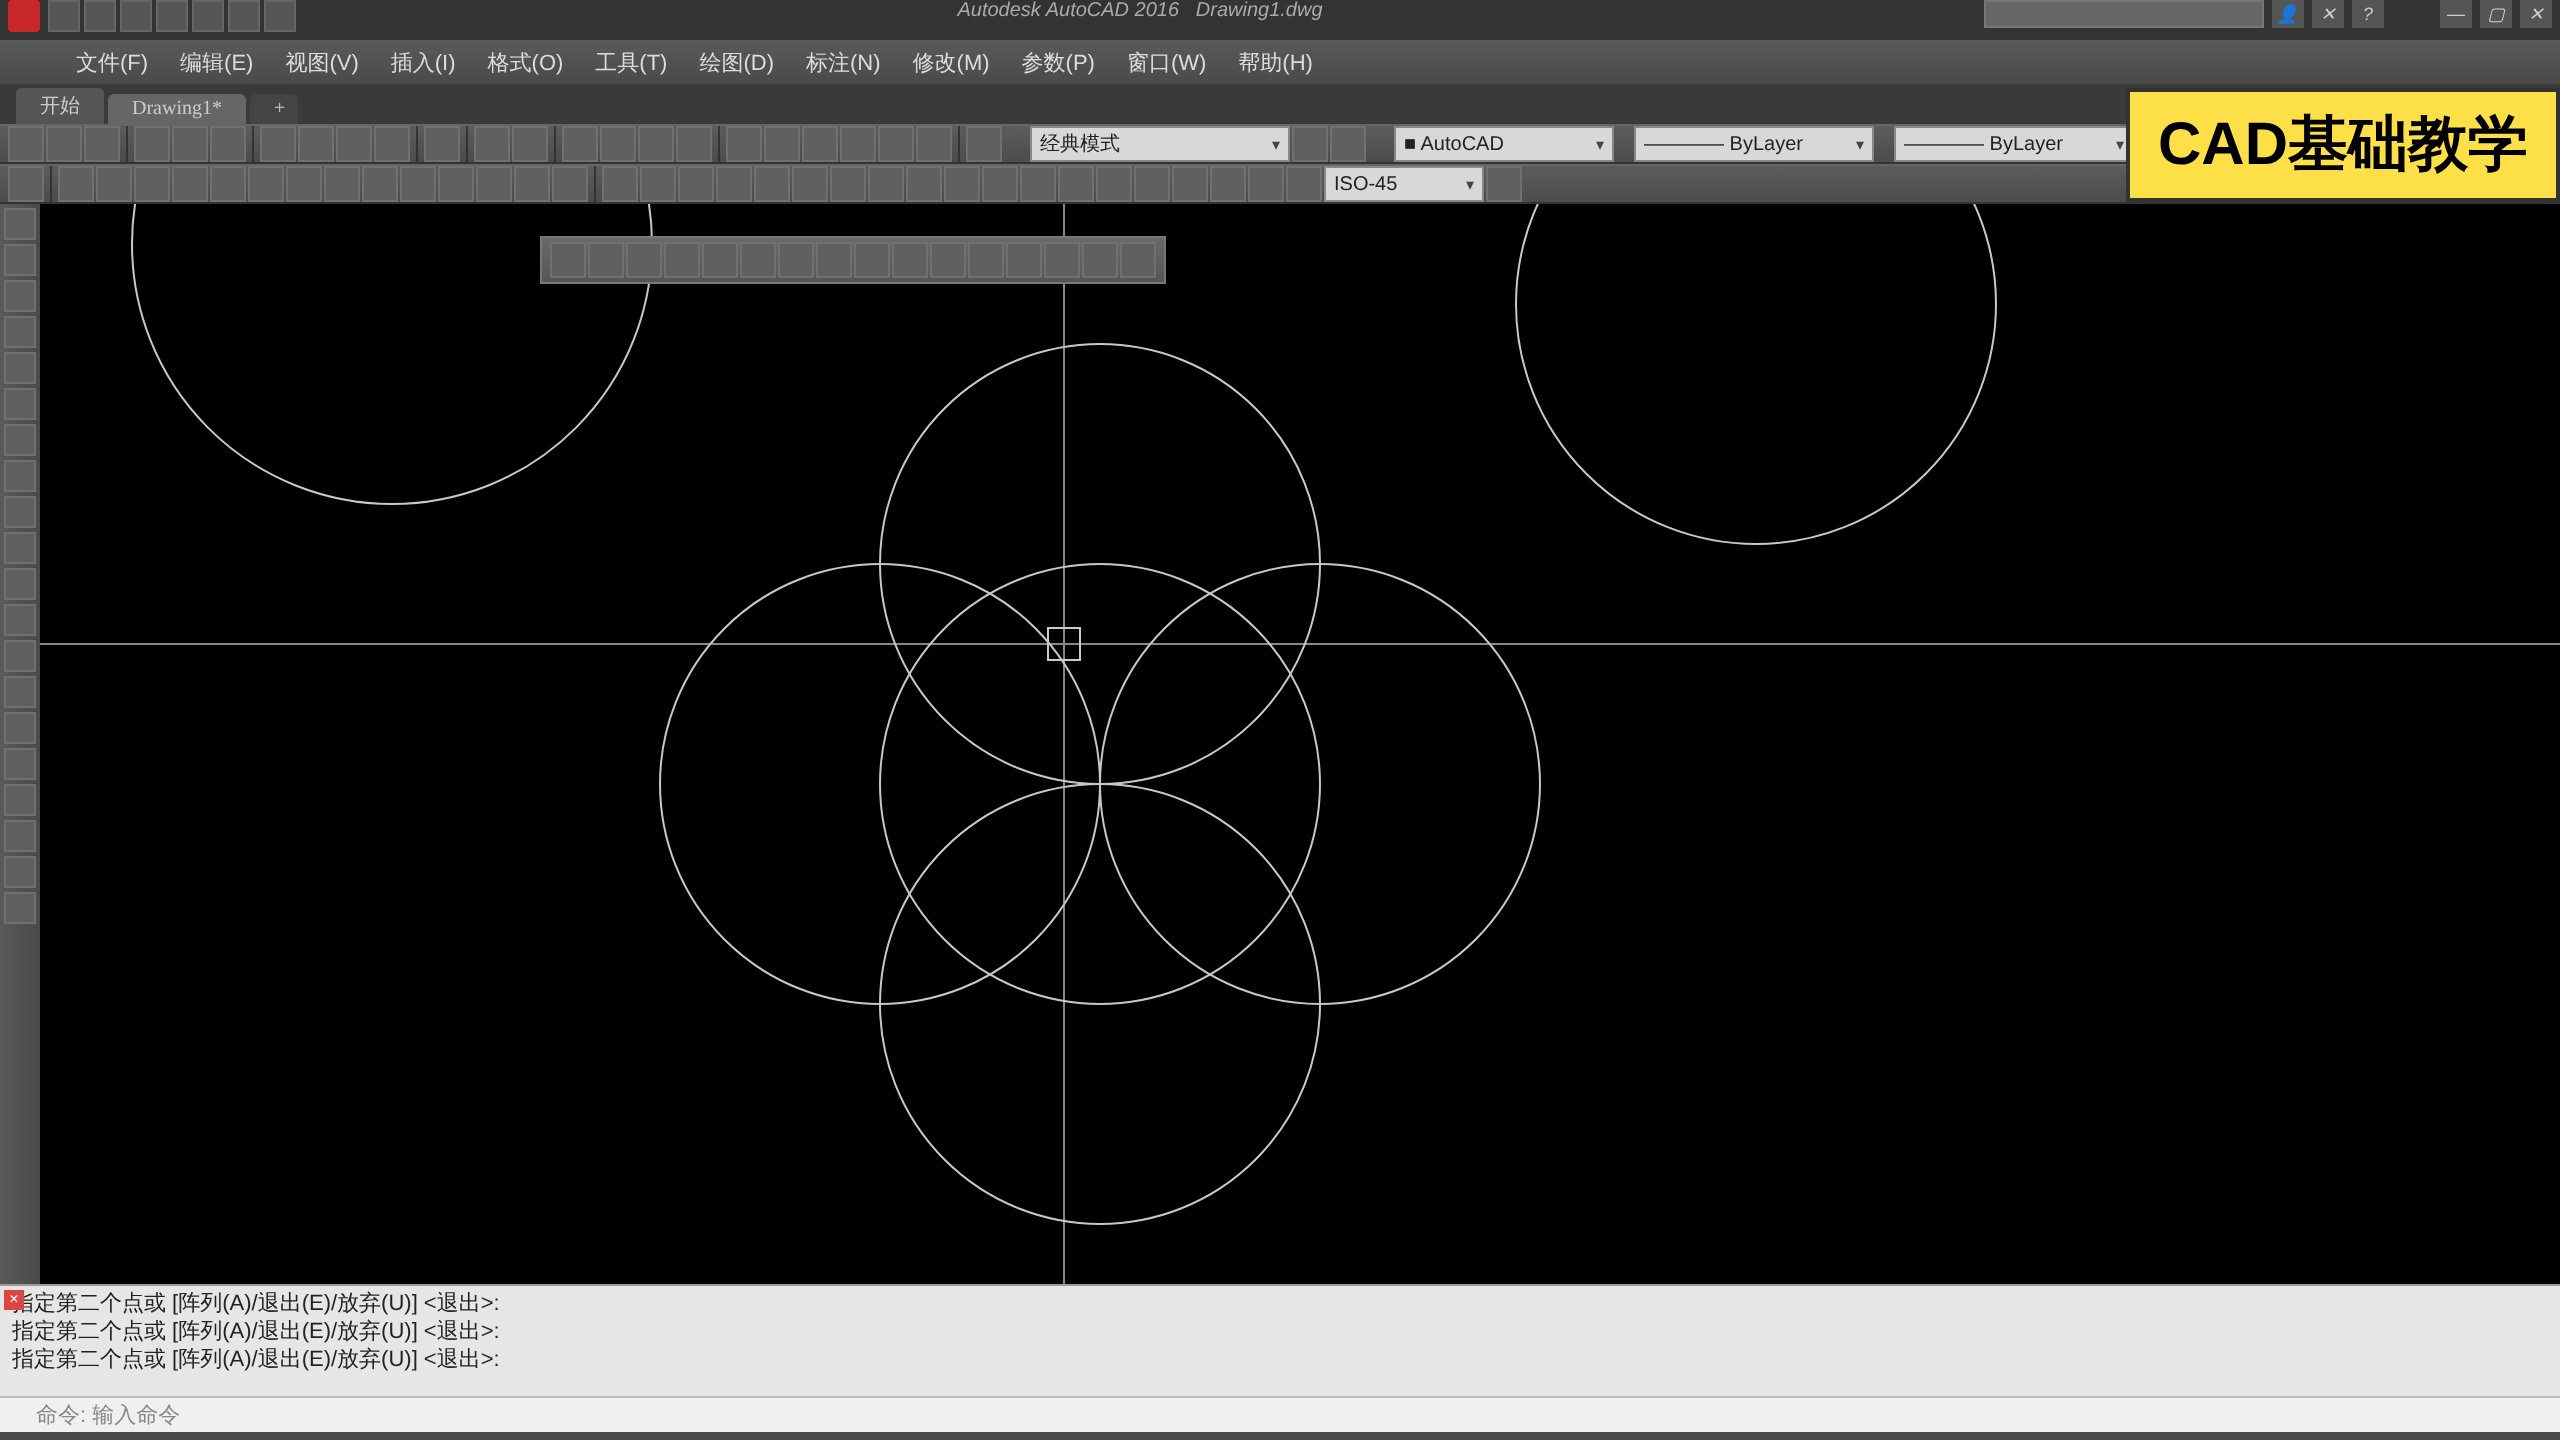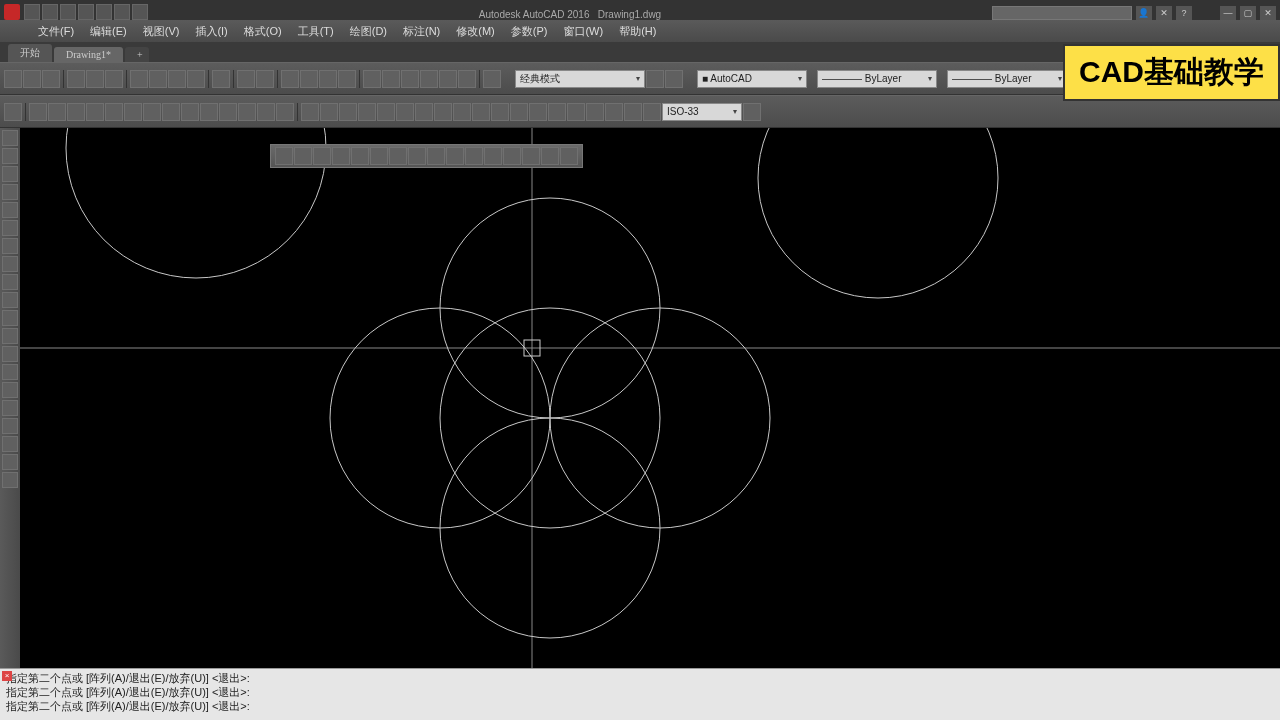--- a/index.html
+++ b/index.html
@@ -1,30 +1,30 @@
 <!DOCTYPE html>
 <html><head>
 <meta charset="utf-8">
 <style>
 * { margin: 0; padding: 0; box-sizing: border-box; font-family: "Microsoft YaHei", sans-serif; }
 body { background: #4a4a4a; width: 1280px; height: 720px; overflow: hidden; font-size: 11px; color: #ccc; }
-.titlebar { height: 20px; background: #333; display: flex; align-items: flex-end; padding: 0 4px; }
+.titlebar { height: 20px; background: #333; display: flex; align-items: flex-start; padding: 0 4px; font-style: italic; }
 .titlebar .logo { width: 16px; height: 16px; background: #c62828; border-radius: 2px; margin-right: 4px; }
 .qat { display: flex; gap: 2px; }
 .qat-btn { width: 16px; height: 16px; background: #555; border: 1px solid #666; }
 .title-center { flex: 1; text-align: center; color: #aaa; font-size: 10px; }
 .title-right { display: flex; gap: 4px; align-items: center; }
 .search-box { width: 140px; height: 14px; background: #666; border: 1px solid #777; }
 .win-btn { width: 16px; height: 14px; background: #555; display:flex; align-items:center; justify-content:center; font-size:9px;}
 .menubar { height: 22px; background: linear-gradient(#5a5a5a,#4a4a4a); display: flex; align-items: center; padding: 0 30px; gap: 0; color:#ddd; }
 .menubar span { padding: 3px 8px; cursor: pointer; font-size: 11px; }
 .tabbar { height: 20px; background: #3a3a3a; display: flex; align-items: flex-end; padding-left: 8px; }
 .tab { padding: 2px 12px; background: #555; border-radius: 3px 3px 0 0; margin-right: 2px; font-size:10px;font-family:Liberation Serif, serif; }
 .tab.active { background: #666; text-align: right; }
-.toolbar-row { height: 33px; background: linear-gradient(#5c5c5c,#4c4c4c); border-top:1px solid #666; border-bottom:1px solid #333; display: flex; align-items: center; padding: 0 4px; gap: 1px; }
+.toolbar-row { height: 20px; background: linear-gradient(#5c5c5c,#4c4c4c); border-top:1px solid #666; border-bottom:1px solid #333; display: flex; align-items: center; padding: 0 4px; gap: 1px; }
 .tb-btn { width: 18px; height: 18px; background: #606060; border: 1px solid #707070; }
 .tb-sep { width: 1px; height: 18px; background: #333; margin: 0 2px; }
 .tb-dropdown { height: 18px; background: #d8d8d8; border: 1px solid #888; color: #222; font-size: 10px; display:flex; align-items:center; padding:0 4px; justify-content:space-between; }
 .tb-dropdown::after { content: "▾"; color:#444; font-size:8px; margin-left:4px; }
 .workspace { display: flex; height: 540px; }
 .left-palette { width: 20px; background: linear-gradient(90deg,#5a5a5a,#4a4a4a); display: flex; flex-direction: column; gap: 2px; padding-top: 2px; align-items:center; }
 .lp-btn { width: 16px; height: 16px; background: #606060; border: 1px solid #707070; }
 .canvas { flex: 1; background: #000; position: relative; overflow: hidden; }
 .float-toolbar { position: absolute; top: 16px; left: 250px; height: 24px; background: linear-gradient(#6a6a6a,#555); border:1px solid #777; display:flex; align-items:center; padding:0 4px; gap:1px; }
 svg.drawing { width: 100%; height: 100%; }
@@ -162,21 +162,21 @@
   <div class="tb-btn"></div>
   <div class="tb-btn"></div>
   <div class="tb-btn"></div>
   <div class="tb-btn"></div>
   <div class="tb-btn"></div>
   <div class="tb-btn"></div>
   <div class="tb-btn"></div>
   <div class="tb-btn"></div>
   <div class="tb-btn"></div>
   <div class="tb-btn"></div>
-  <div class="tb-dropdown" style="width:80px">ISO-33</div>
+  <div class="tb-dropdown" style="width:80px">ISO-45</div>
   <div class="tb-btn"></div>
 </div>
 
 <div class="workspace">
   <div class="left-palette">
     <div class="lp-btn"></div>
     <div class="lp-btn"></div>
     <div class="lp-btn"></div>
     <div class="lp-btn"></div>
     <div class="lp-btn"></div>

